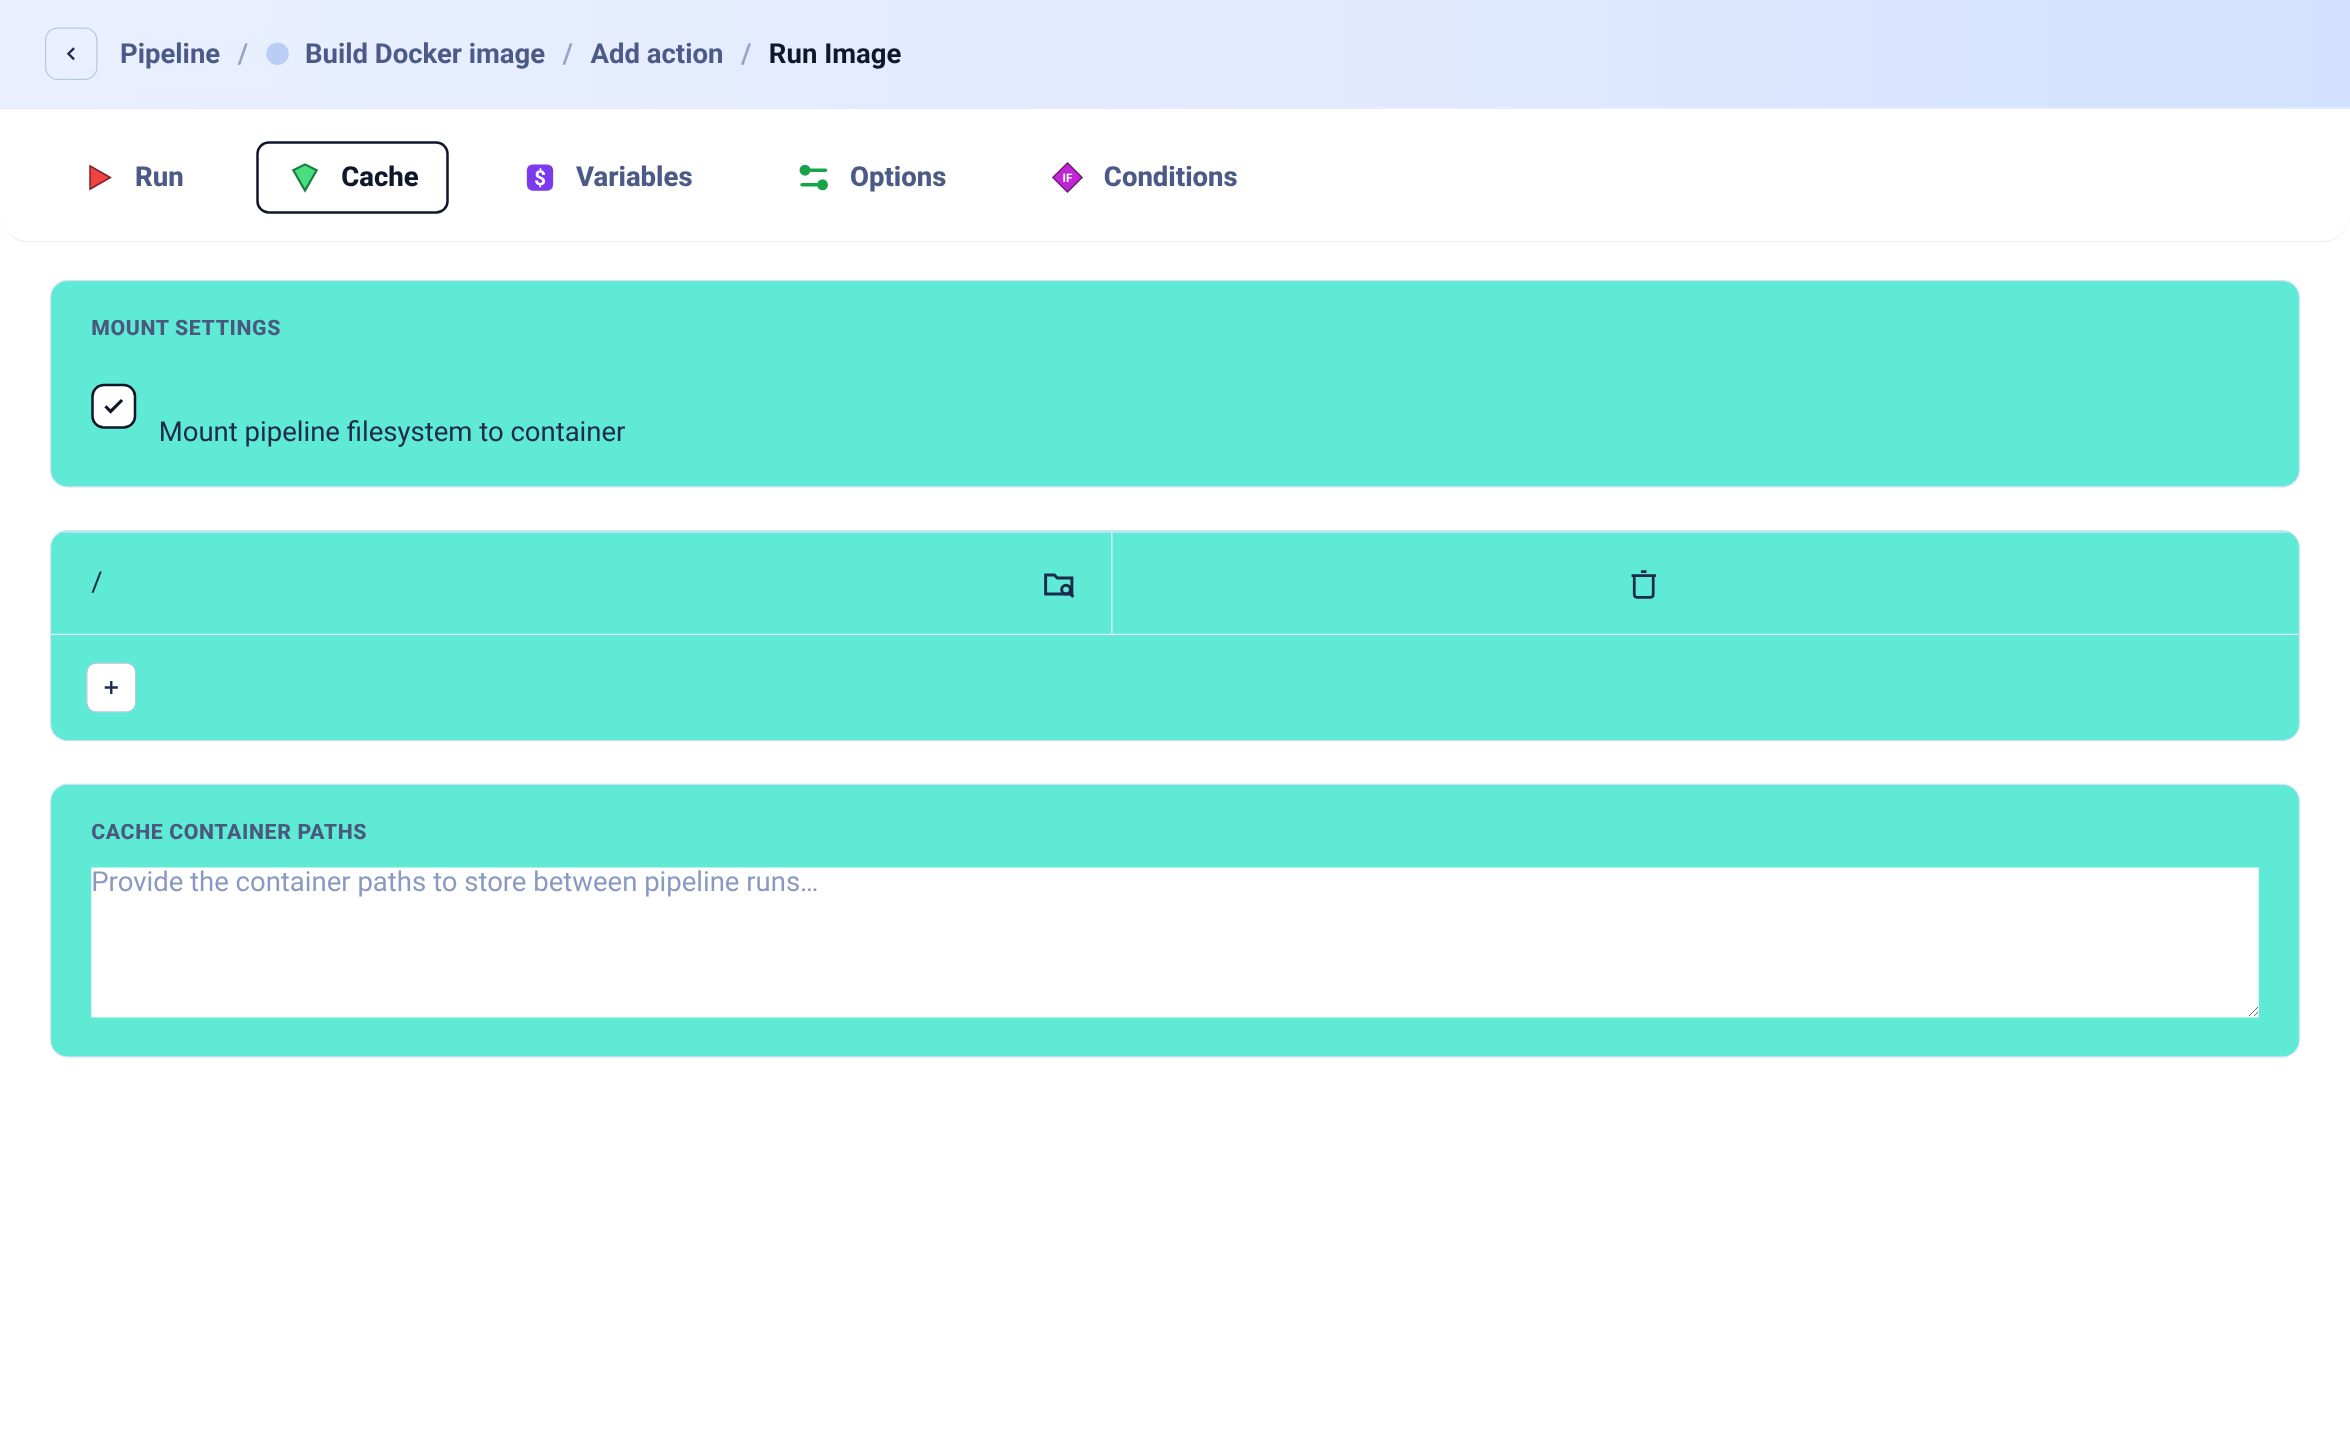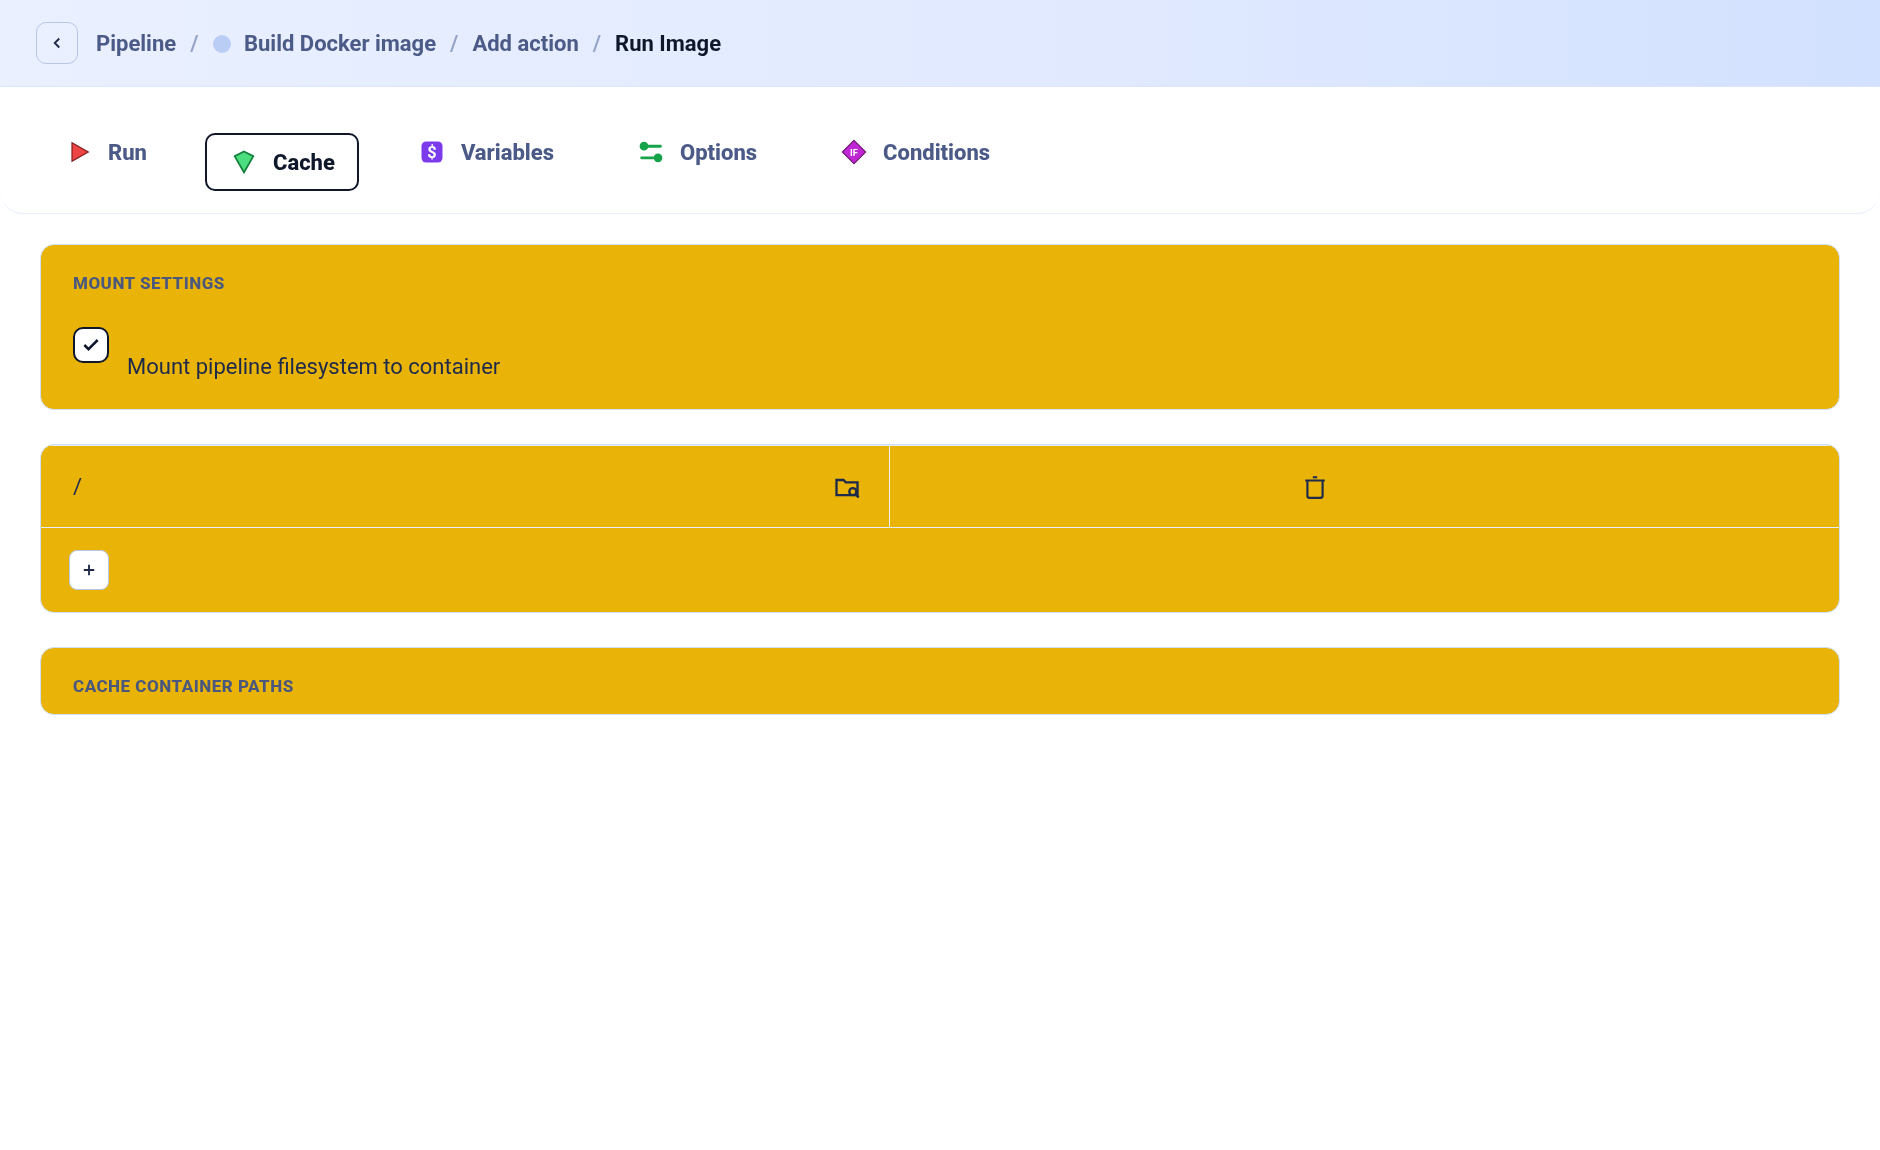--- a/index.html
+++ b/index.html
@@ -41,28 +41,28 @@
     display: flex; gap: 34px; padding: 26px 40px 22px;
     border-bottom: 1px solid #e6edfb;
     border-radius: 23px;
   }
   .tab {
     display: flex; align-items: center; gap: 14px;
     padding: 12px 22px; border-radius: 10px;
     font-weight: 800; font-size: 22px; color: #4b5a87;
     cursor: pointer; border: 2px solid transparent;
   }
-  .tab.active { border-color: #0f172a; color: #0f172a; margin-top: 20px; }
+  .tab.active { border-color: #0f172a; color: #0f172a; }
   .tab-icon { width: 30px; height: 30px; display: flex; align-items: center; justify-content: center; }
   
   .content { padding: 30px 40px 50px; }
   .panel {
     border: 1.5px solid #cfe0fb;
     border-radius: 14px;
-    background: #eab308;
+    background: #5eead4;
     margin-bottom: 34px;
     overflow: hidden;
   }
   .panel-title {
     font-size: 17px; font-weight: 800; letter-spacing: 0.5px;
     color: #4a587e; text-transform: uppercase;
     padding: 28px 32px 18px;
   }
   .checkbox-row {
     display: flex; align-items: center; gap: 18px;
@@ -239,15 +239,18 @@
         <svg viewBox="0 0 24 24" fill="none">
             <line x1="12" y1="5" x2="12" y2="19"></line>
             <line x1="5" y1="12" x2="19" y2="12"></line>
           </svg>
       </button>
     </div>
   </div>
 
   <div class="panel">
     <div class="panel-title">Cache Container Paths</div>
+    <div class="textarea-wrap">
+      <textarea class="cache-textarea" placeholder="Provide the container paths to store between pipeline runs…" style=""></textarea>
+    </div>
   </div>
 
 </div>
 
 </body></html>

